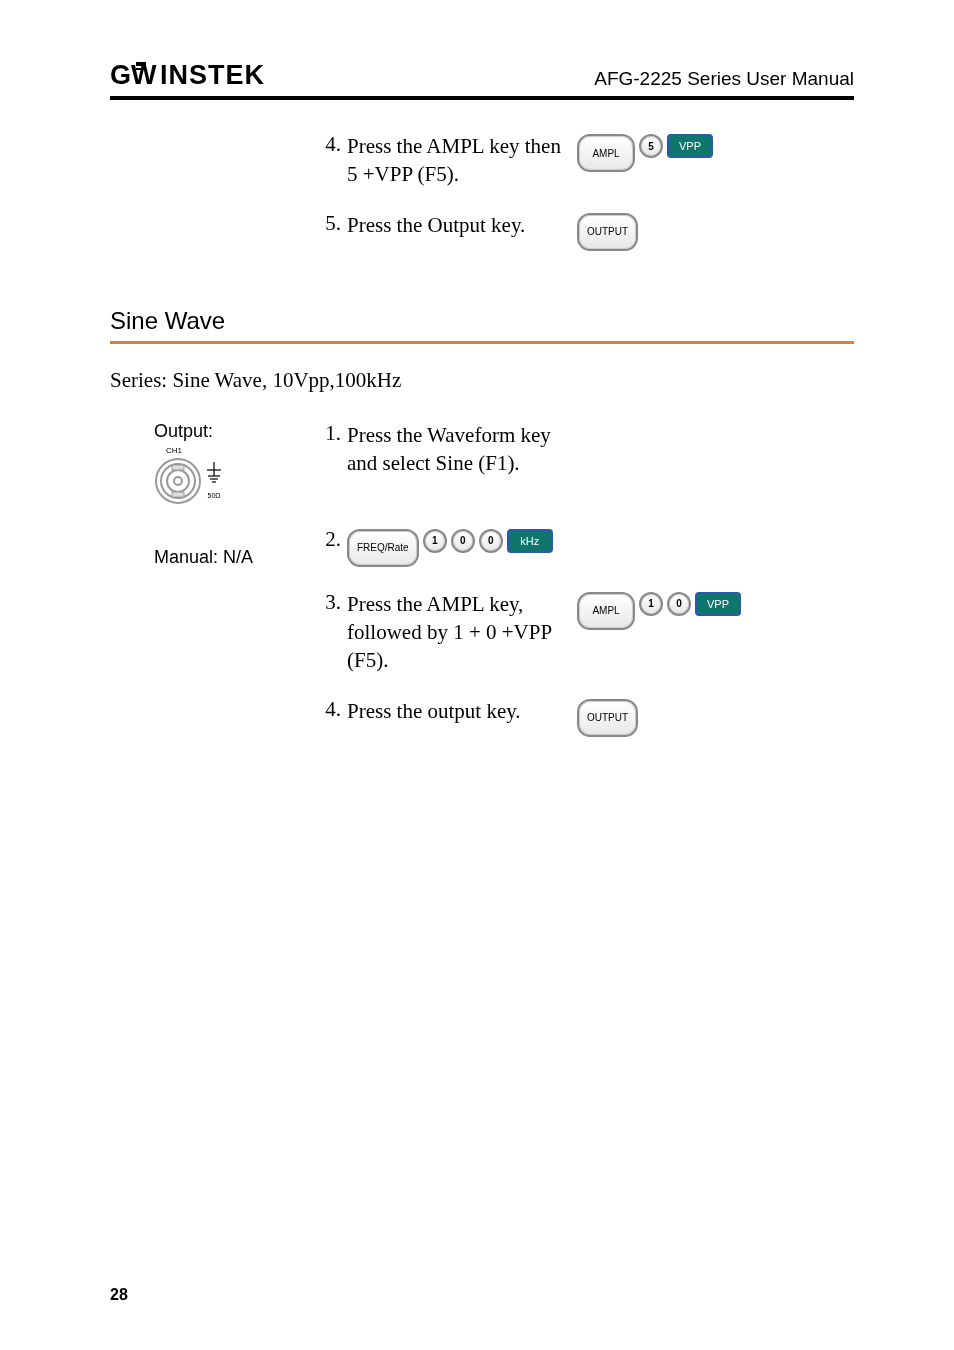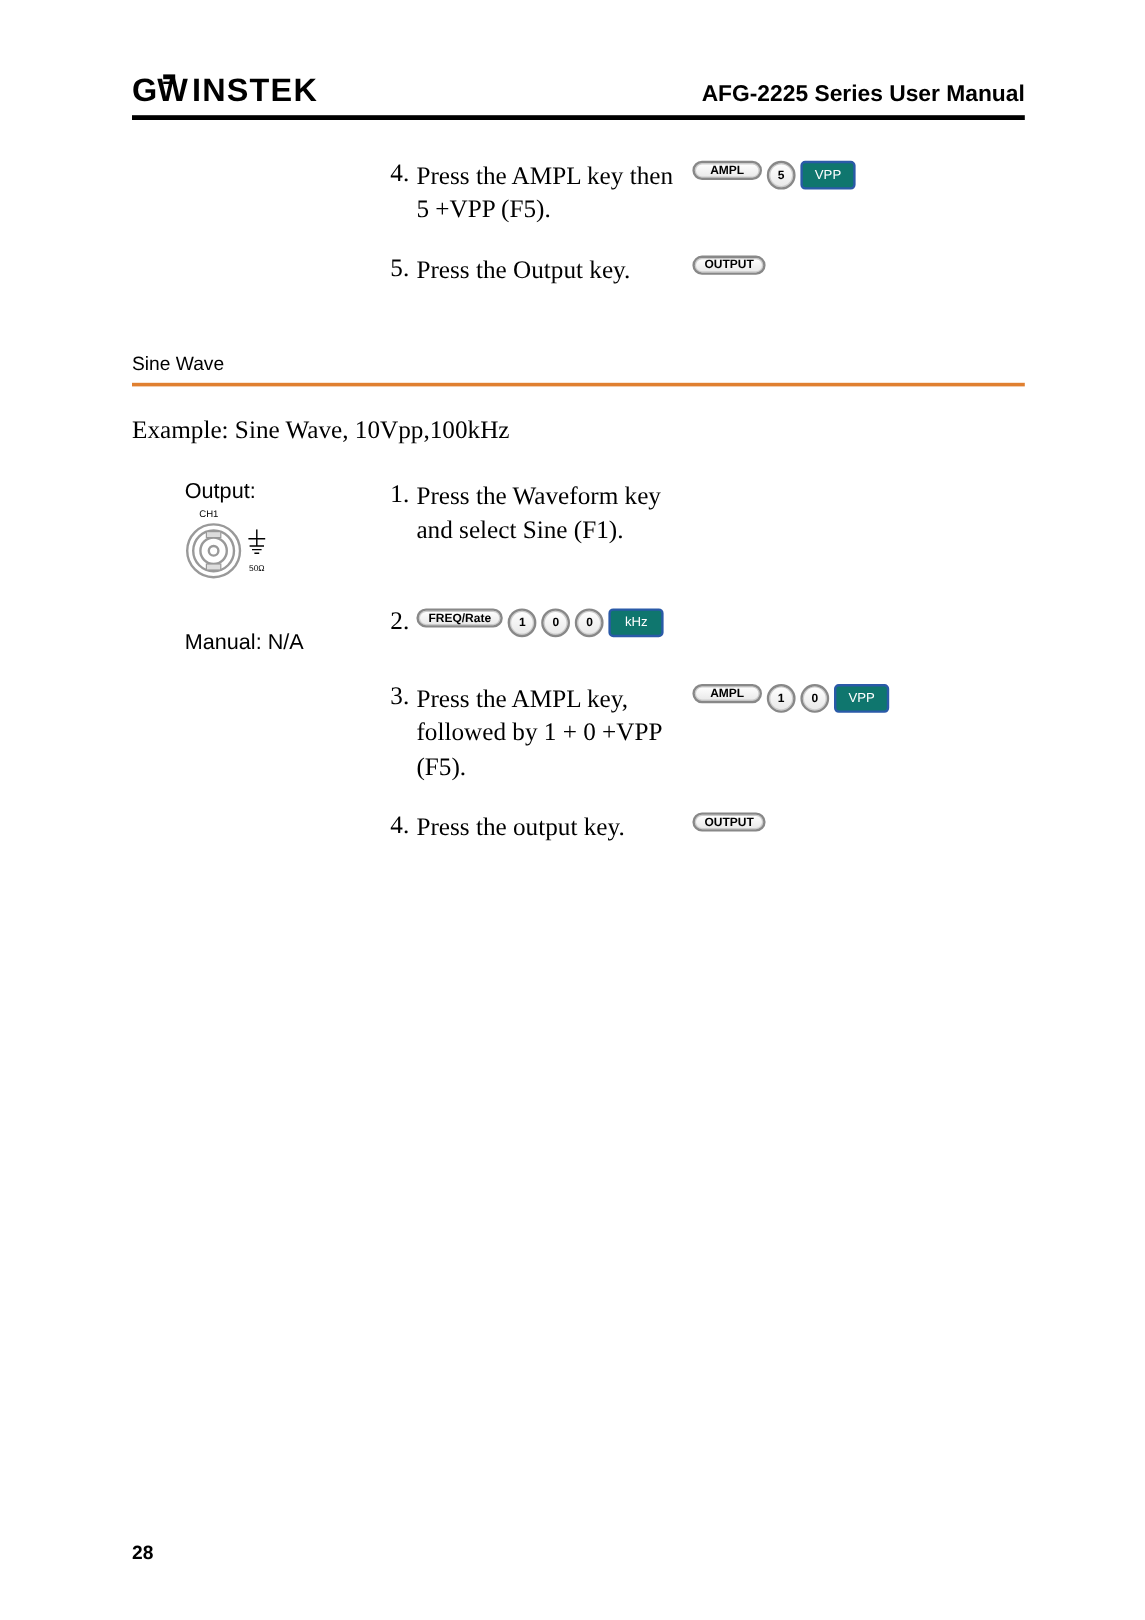--- a/index.html
+++ b/index.html
@@ -21,21 +21,21 @@
   .logo {
     font-family: Arial, sans-serif;
     font-weight: 900;
     font-size: 30px;
     letter-spacing: 1px;
     display: flex;
     align-items: center;
   }
   .header-title {
     font-family: Verdana, Arial, sans-serif;
-    font-weight: bold;
+    font-weight: normal;
     font-size: 19px;
   }
   .thick-rule {
     border: none;
     border-top: 4px solid #000;
     margin-bottom: 32px;
   }
   .step-row {
     display: flex;
     align-items: flex-start;
@@ -64,45 +64,45 @@
   }
   .graphic-col {
     flex: 1;
     display: flex;
     align-items: flex-start;
     gap: 4px;
     padding-top: 2px;
   }
   .section-heading {
     font-family: Verdana, Arial, sans-serif;
-    font-size: 16px;
+    font-size: 24px;
     font-weight: normal;
     margin-top: 56px;
     margin-bottom: 6px;
   }
   .orange-rule {
     border: none;
     border-top: 3px solid #e08030;
     margin-bottom: 24px;
   }
   .example-line {
     font-size: 21px;
     margin-bottom: 28px;
   }
   
   .hw-btn {
     display: inline-flex;
     align-items: center;
     justify-content: center;
-    height: 16px;
+    height: 38px;
     border: 2px solid #888;
     border-radius: 13px;
     background: linear-gradient(#fff,#e8e8e8);
     font-family: Arial, sans-serif;
-    font-weight: bold;
+    font-weight: normal;
     font-size: 10px;
     padding: 0 8px;
     box-shadow: inset 0 0 0 1px #ccc;
     color: #000;
   }
   .hw-btn.wide { min-width: 58px; }
   .num-btn {
     width: 24px; height: 24px;
     border: 2px solid #888;
     border-radius: 50%;
@@ -200,21 +200,21 @@
     <div class="text-col">Press the Output key.</div>
     <div class="graphic-col">
         <span class="hw-btn wide">OUTPUT</span>
       </div>
   </div>
 </div>
 
 <div class="section-heading">Sine Wave</div>
 <hr class="orange-rule">
 
-<div class="example-line">Example: Sine Wave, 10Vpp,100kHz</div>
+<div class="example-line">Series: Sine Wave, 10Vpp,100kHz</div>
 
 <div id="sine-block">
     <div class="step-row">
       <div class="left-col">
       <div>Output:</div>
       <div class="output-graphic">
         <div class="ch-label">CH1</div>
         <div class="bnc-row">
           <div class="bnc">
 <svg width="48" height="48" viewBox="0 0 48 48">

